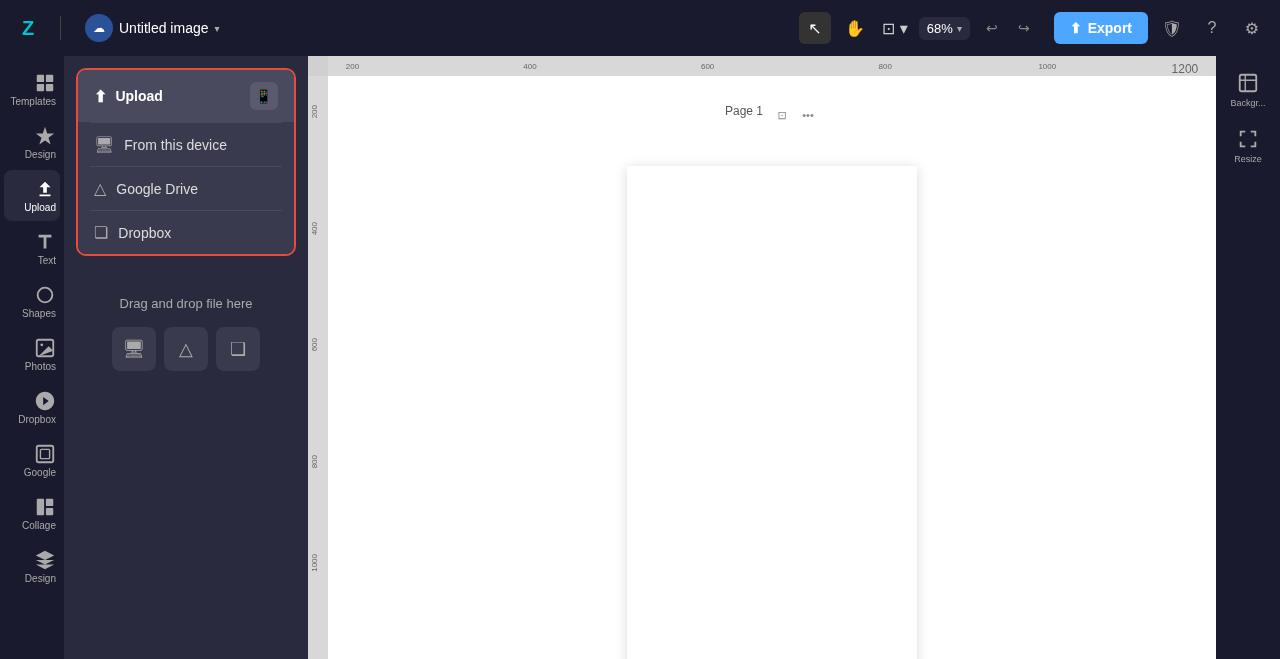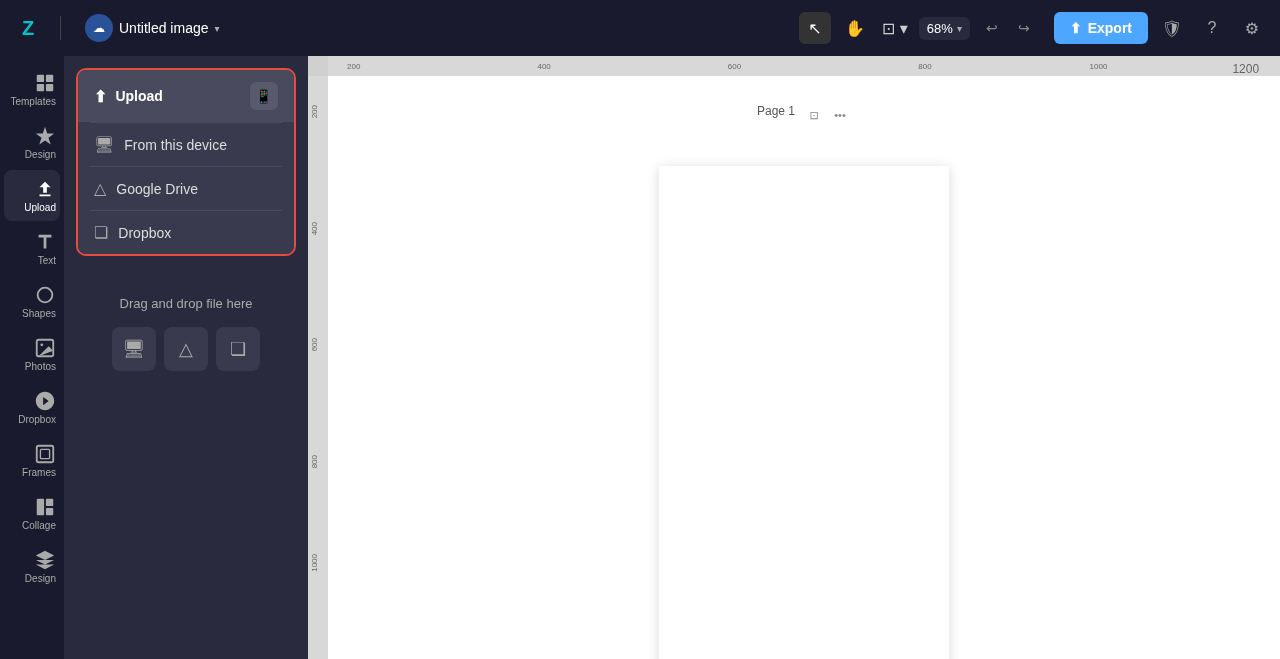--- a/index.html
+++ b/index.html
@@ -158,21 +158,21 @@
         <svg viewBox="0 0 24 24" fill="currentColor">
             <path d="M12 2C6.48 2 2 6.48 2 12s4.48 10 10 10 10-4.48 10-10S17.52 2 12 2zm-2 14.5v-9l6 4.5-6 4.5z"></path>
           </svg>
         <span>Dropbox</span>
       </div>
       <div class="sidebar-icon-item">
         <svg viewBox="0 0 24 24" fill="currentColor">
             <rect x="3" y="3" width="18" height="18" rx="2" fill="none" stroke="currentColor" stroke-width="2"></rect>
             <rect x="7" y="7" width="10" height="10" rx="1" fill="none" stroke="currentColor" stroke-width="1.5"></rect>
           </svg>
-        <span>Frames</span>
+        <span>Google</span>
       </div>
       <div class="sidebar-icon-item">
         <svg viewBox="0 0 24 24" fill="currentColor">
             <rect x="3" y="3" width="8" height="18" rx="1"></rect>
             <rect x="13" y="3" width="8" height="8" rx="1"></rect>
             <rect x="13" y="13" width="8" height="8" rx="1"></rect>
           </svg>
         <span>Collage</span>
       </div>
       <div class="sidebar-icon-item">
@@ -250,17 +250,32 @@
           <div style="display:flex;gap:4px;">
             <div style="width:22px;height:22px;border-radius:4px;display:flex;align-items:center;justify-content:center;color:#888;cursor:pointer;font-size:11px;">⊡</div>
             <div style="width:22px;height:22px;border-radius:4px;display:flex;align-items:center;justify-content:center;color:#888;cursor:pointer;font-size:11px;">•••</div>
           </div>
         </div>
 
         <div class="canvas-page"></div>
       </div>
     </div>
 
+    <div class="right-panel">
+      <div class="right-panel-item">
+        <svg viewBox="0 0 24 24" fill="currentColor">
+            <rect x="3" y="3" width="18" height="18" rx="2" fill="none" stroke="currentColor" stroke-width="2"></rect>
+            <path d="M3 9h18M9 3v18" stroke="currentColor" stroke-width="1.5"></path>
+          </svg>
+        <span style="font-size:9px;color:#aaa;">Backgr...</span>
+      </div>
+      <div class="right-panel-item">
+        <svg viewBox="0 0 24 24" fill="currentColor">
+            <path d="M21 3h-6v2h4v4h2V3zM3 21h6v-2H5v-4H3v6zM21 21v-6h-2v4h-4v2h6zM3 3v6h2V5h4V3H3z" fill="currentColor"></path>
+          </svg>
+        <span style="font-size:9px;color:#aaa;">Resize</span>
+      </div>
+    </div>
 
   </div>
 
 
 </div>
 
 </body></html>

